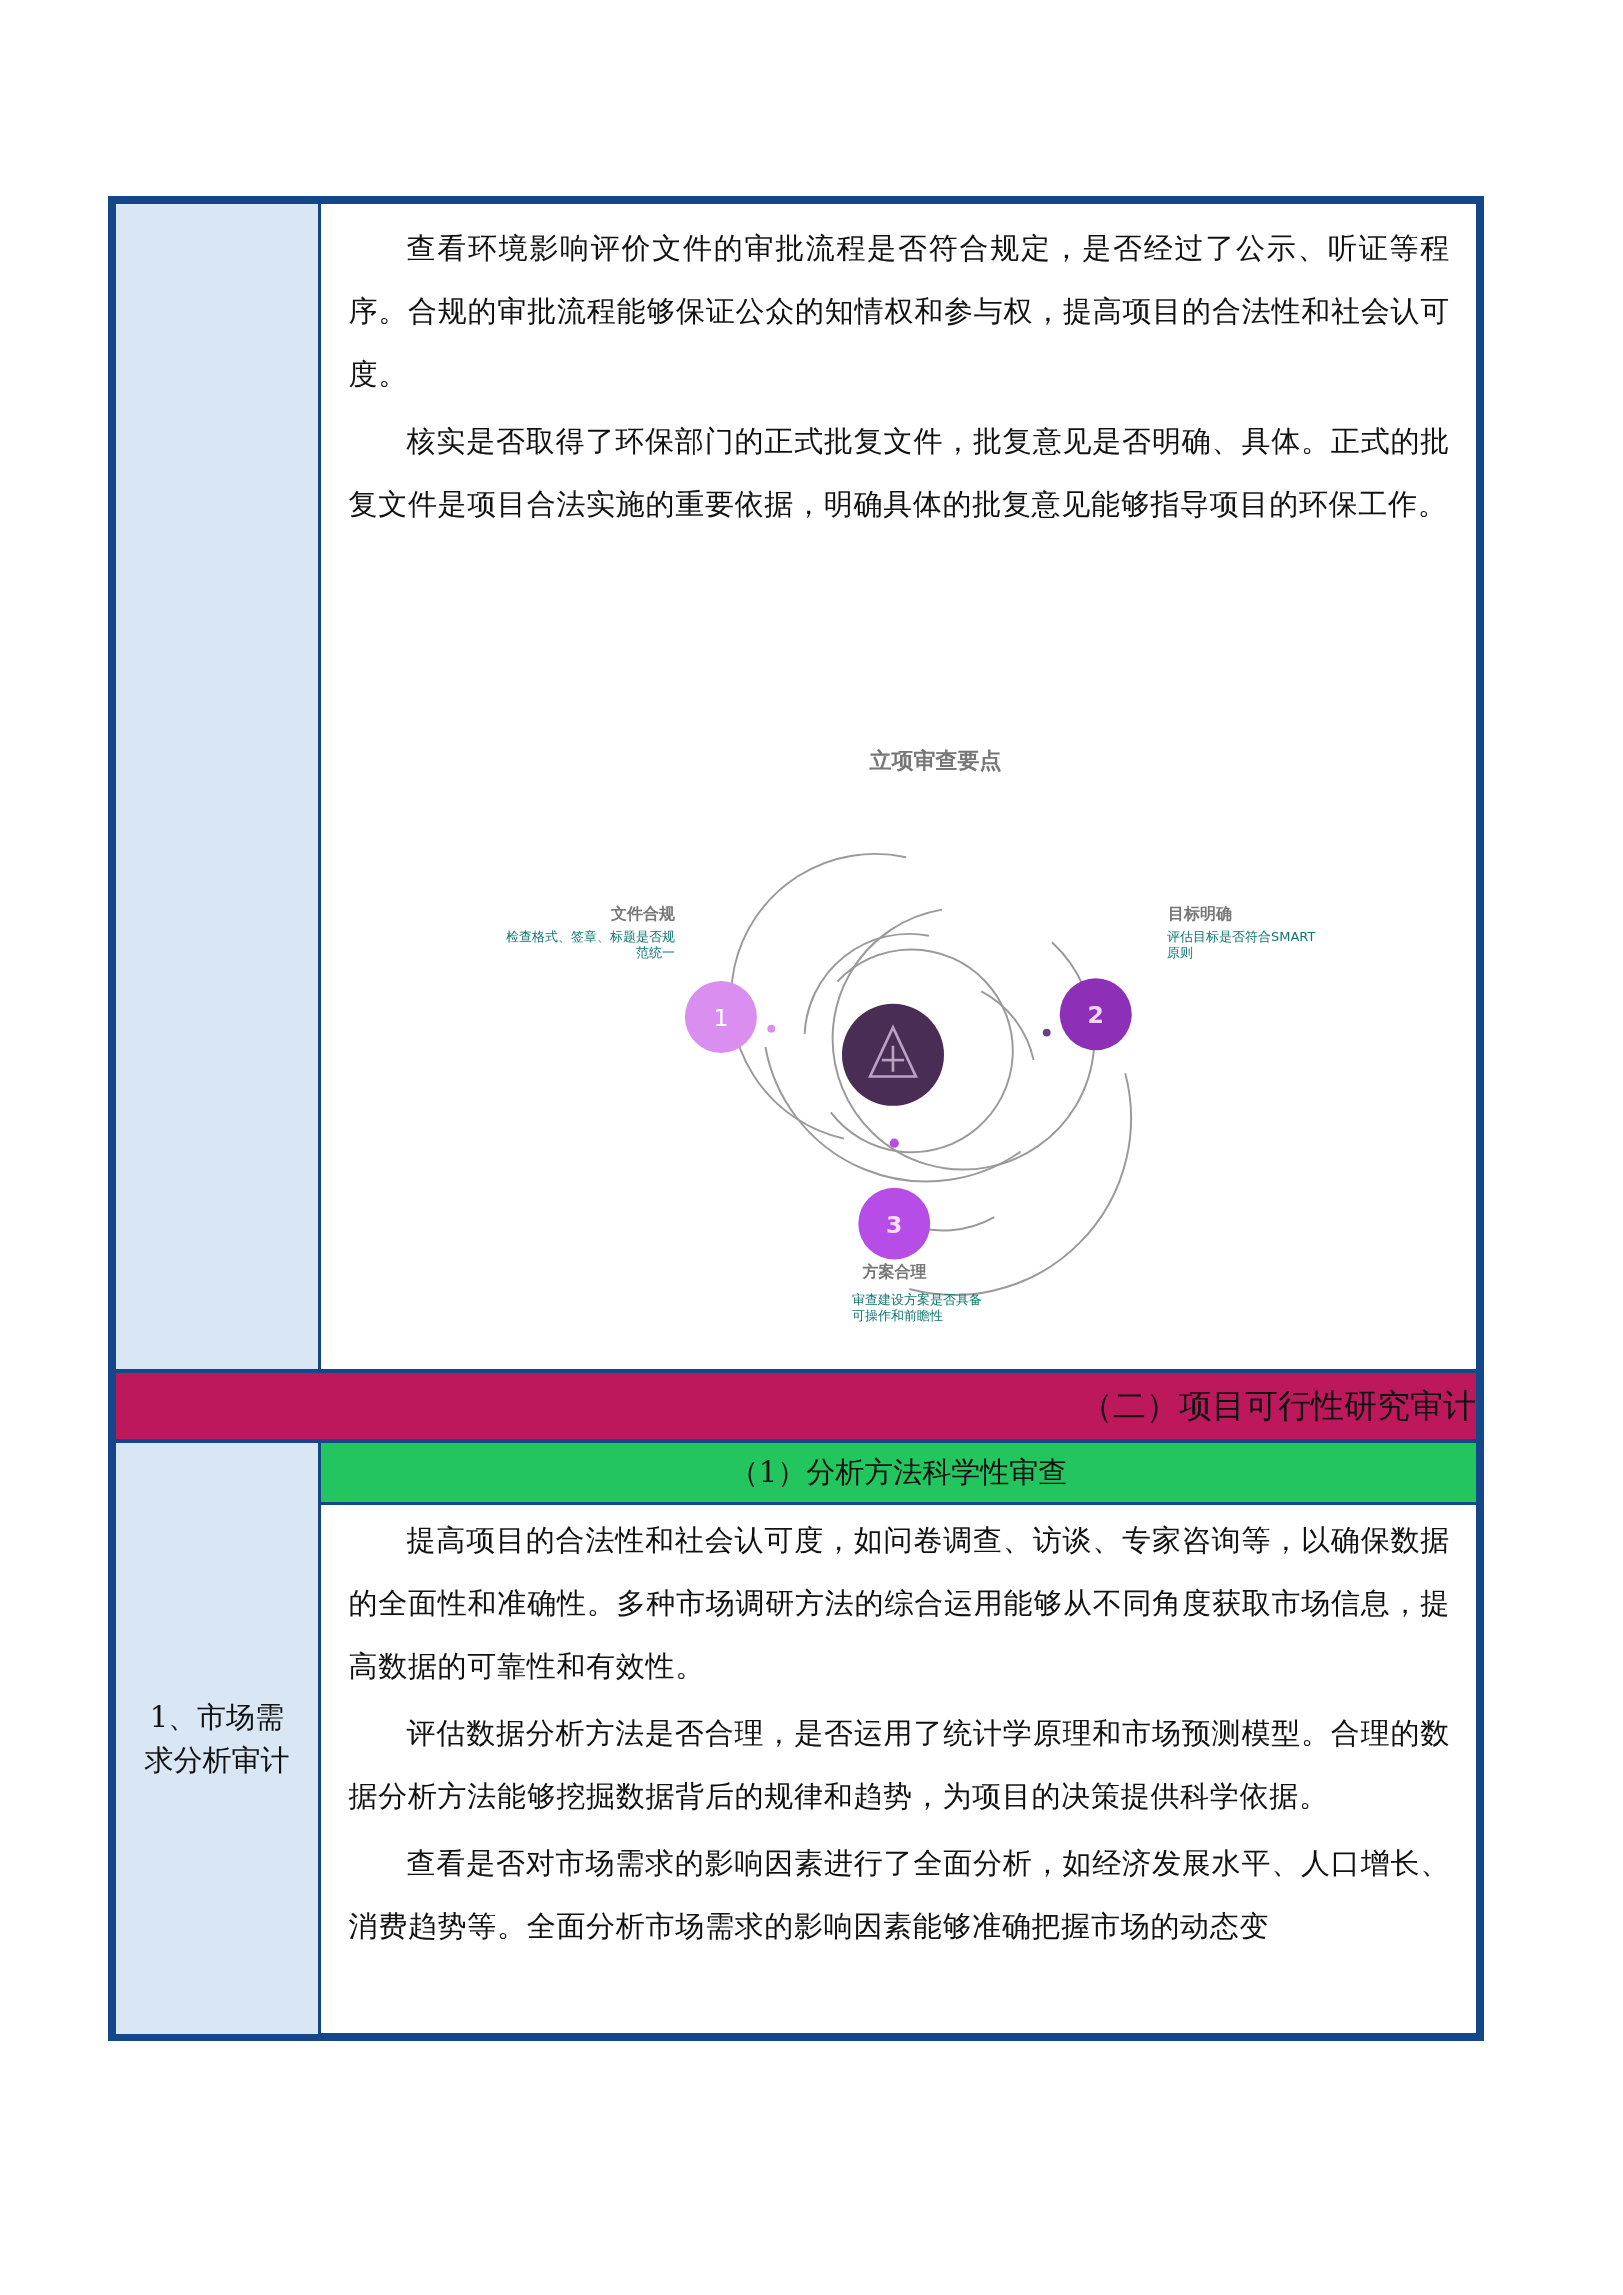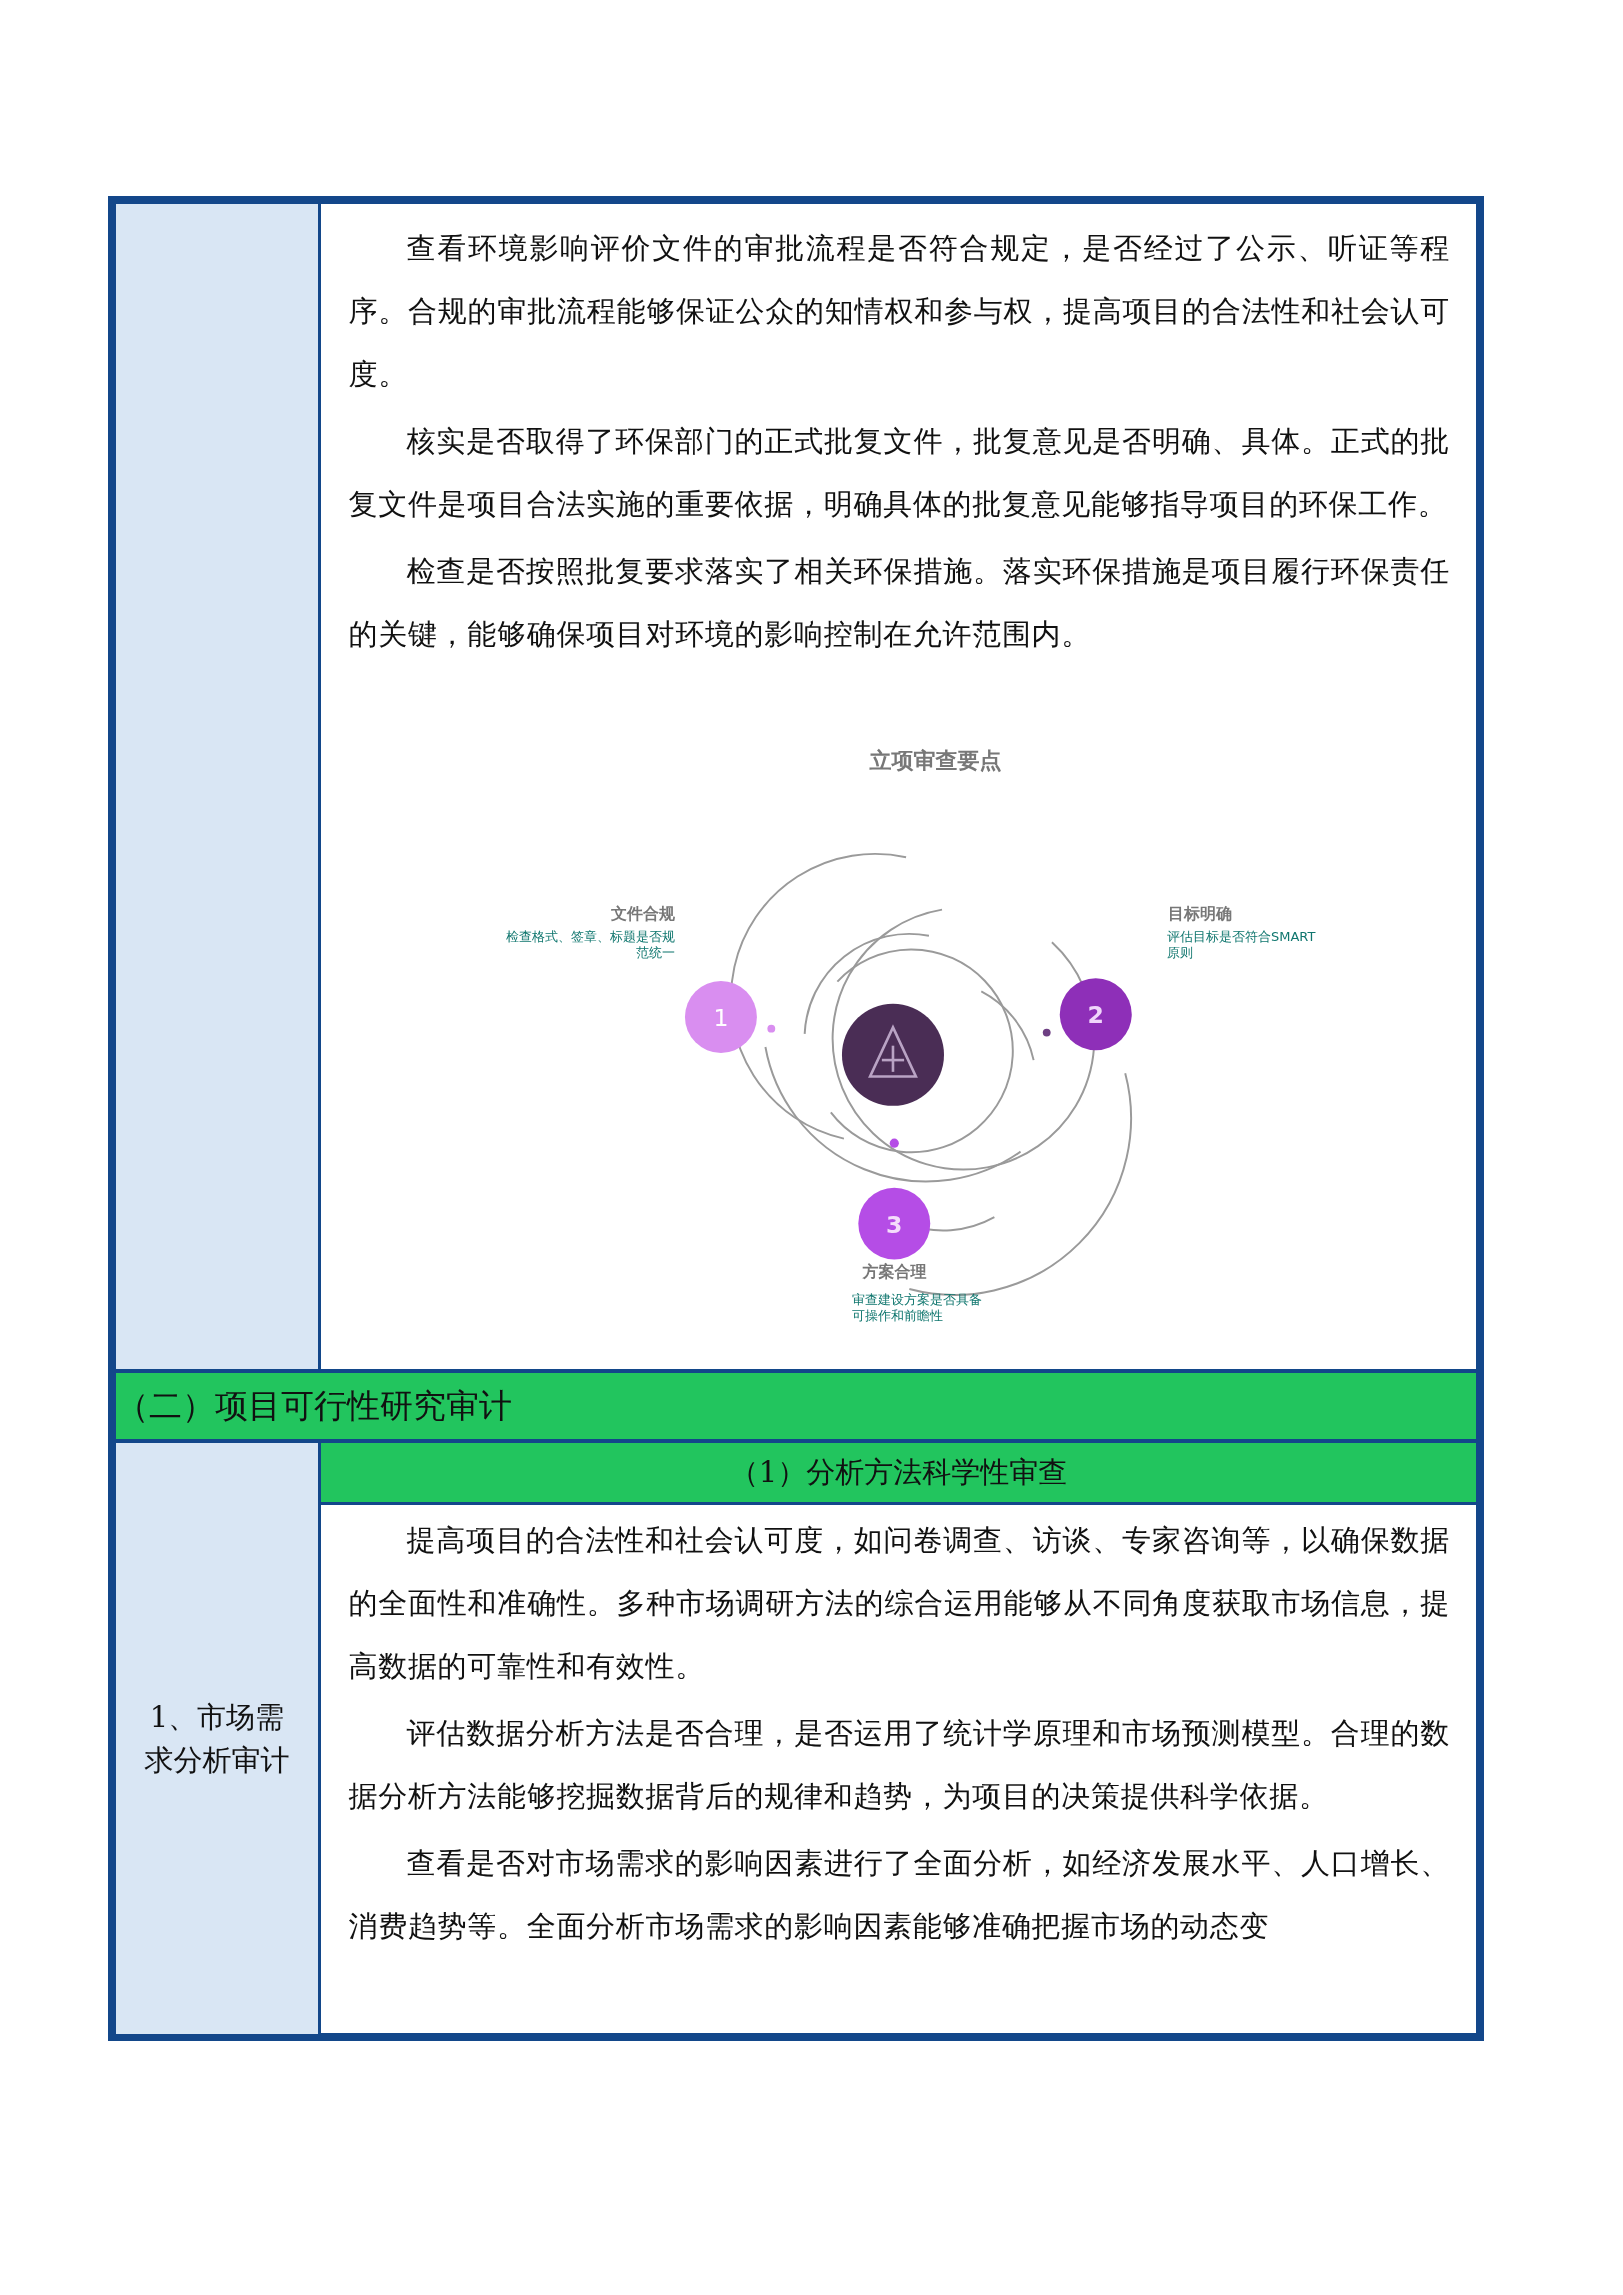--- a/index.html
+++ b/index.html
@@ -1,40 +1,39 @@
 <!DOCTYPE html>
 <html style="font-size:10.5px"><head>
 <meta charset="utf-8">
 <style>
   html, body { margin:0; padding:0; background:#ffffff; }
   body { width:1623px; height:2295px; position:relative; font-family:"DejaVu Serif","Liberation Serif",serif; color:#111; }
   .tbl { position:absolute; left:108px; top:196px; width:1376px; height:1845px; background:#13478a; }
   .cell { position:absolute; box-sizing:border-box; }
   .leftcol { background:#d9e6f4; }
   .content { background:#ffffff; }
-  .secthead { background:#22c55e; display:flex; align-items:center; justify-content:flex-start; font-size:33px; color:#111; }
+  .secthead { background:#be185d; display:flex; align-items:center; justify-content:flex-end; font-size:33px; color:#111; }
   .subhead { background:#22c55e; display:flex; align-items:center; justify-content:center; font-size:29px; }
   .para { font-size:29px; line-height:63px; text-indent:2em; margin:0; text-align:justify; letter-spacing:0.7px; }
   .para + .para { margin-top:3.9px; }
   .rowlabel { display:flex; align-items:center; justify-content:center; text-align:center; font-size:29px; line-height:43px; padding:0 19.6px; }
   .diagram { position:absolute; left:471px; top:733px; width:929px; height:628px; font-family:"DejaVu Sans","Liberation Sans",sans-serif; }
   .dg-title { position:absolute; left:0; width:100%; top:13px; text-align:center; font-size:22px; color:#777; font-weight:bold; }
   .lbl-title { position:absolute; font-size:16px; color:#777; font-weight:bold; }
   .lbl-desc { position:absolute; font-size:13px; color:#0f766e; line-height:16px; }
 </style>
 </head>
 <body>
 
 <div class="tbl">
 
   <div class="cell leftcol" style="left:7.9px; top:7.9px; width:202px; height:1165px;"></div>
   <div class="cell content" style="left:213px; top:7.9px; width:1155px; height:1165px; padding:13px 26px 0 27.5px;">
     <p class="para">查看环境影响评价文件的审批流程是否符合规定，是否经过了公示、听证等程序。合规的审批流程能够保证公众的知情权和参与权，提高项目的合法性和社会认可度。</p>
     <p class="para">核实是否取得了环保部门的正式批复文件，批复意见是否明确、具体。正式的批复文件是项目合法实施的重要依据，明确具体的批复意见能够指导项目的环保工作。</p>
-    <p class="para">检查是否按照批复要求落实了相关环保措施。落实环保措施是项目履行环保责任的关键，能够确保项目对环境的影响控制在允许范围内。</p>
   </div>
 
   <div class="cell secthead" style="left:7.9px; top:1177px; width:1360px; height:66px;">
     <span>（二）项目可行性研究审计</span>
   </div>
 
   <div class="cell leftcol rowlabel" style="left:7.9px; top:1247px; width:202px; height:591px;">
     <span>1、市场需求分析审计</span>
   </div>
   <div class="cell subhead" style="left:213px; top:1247px; width:1155px; height:59px;">

